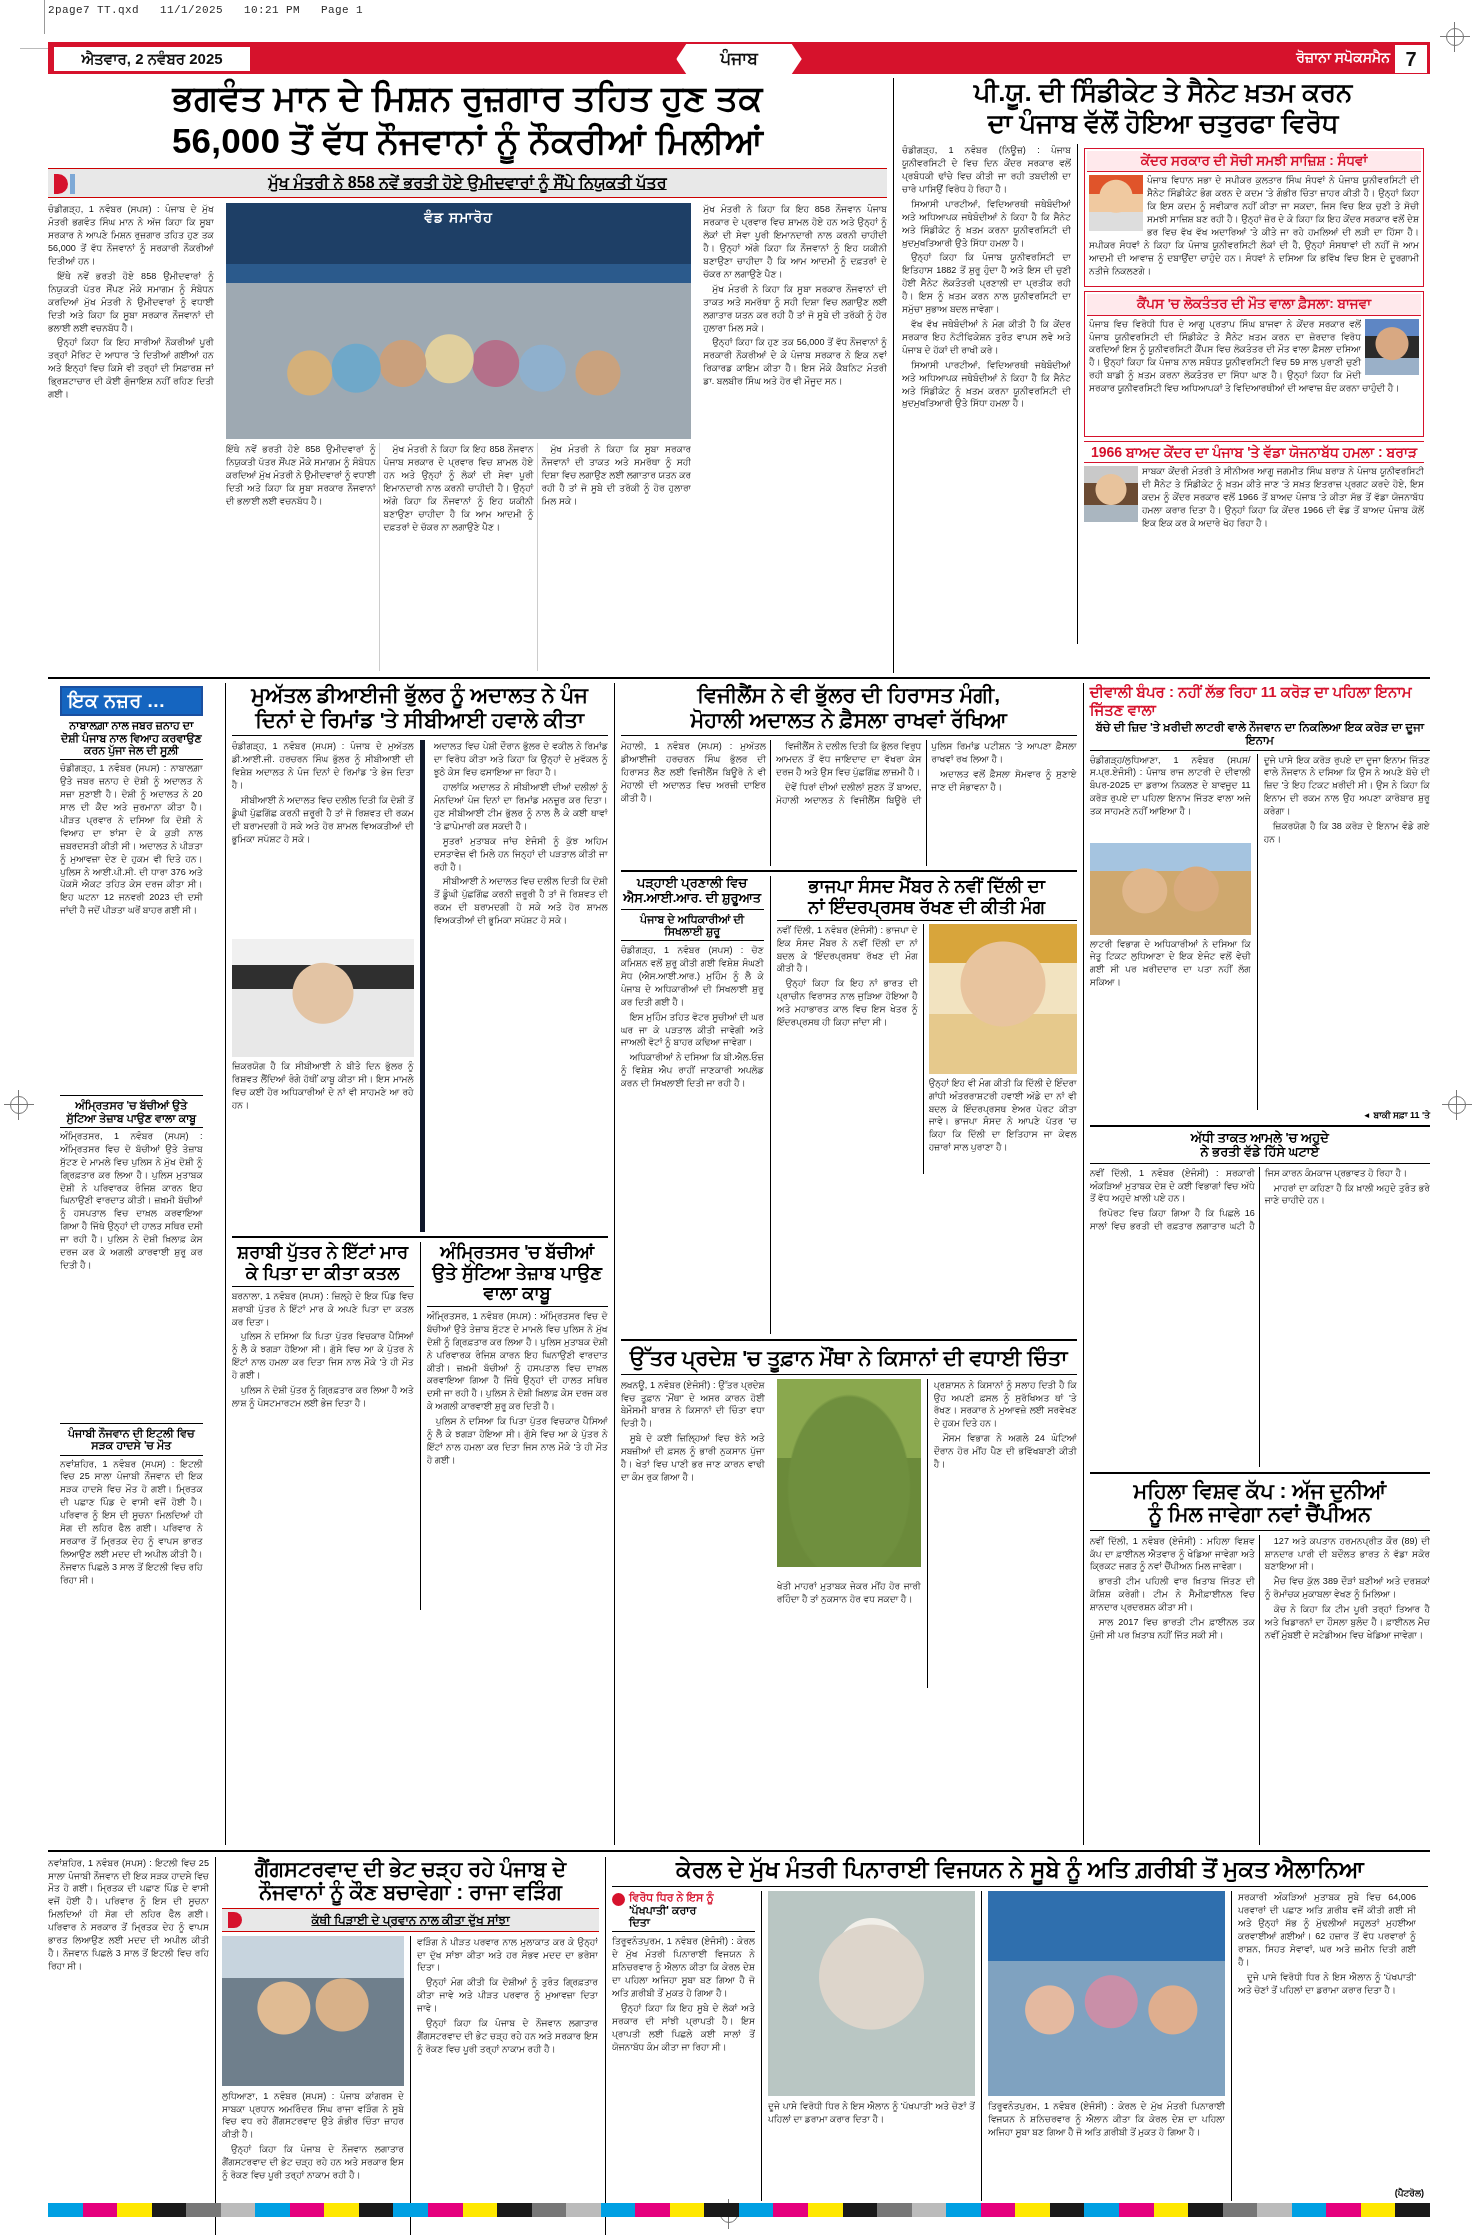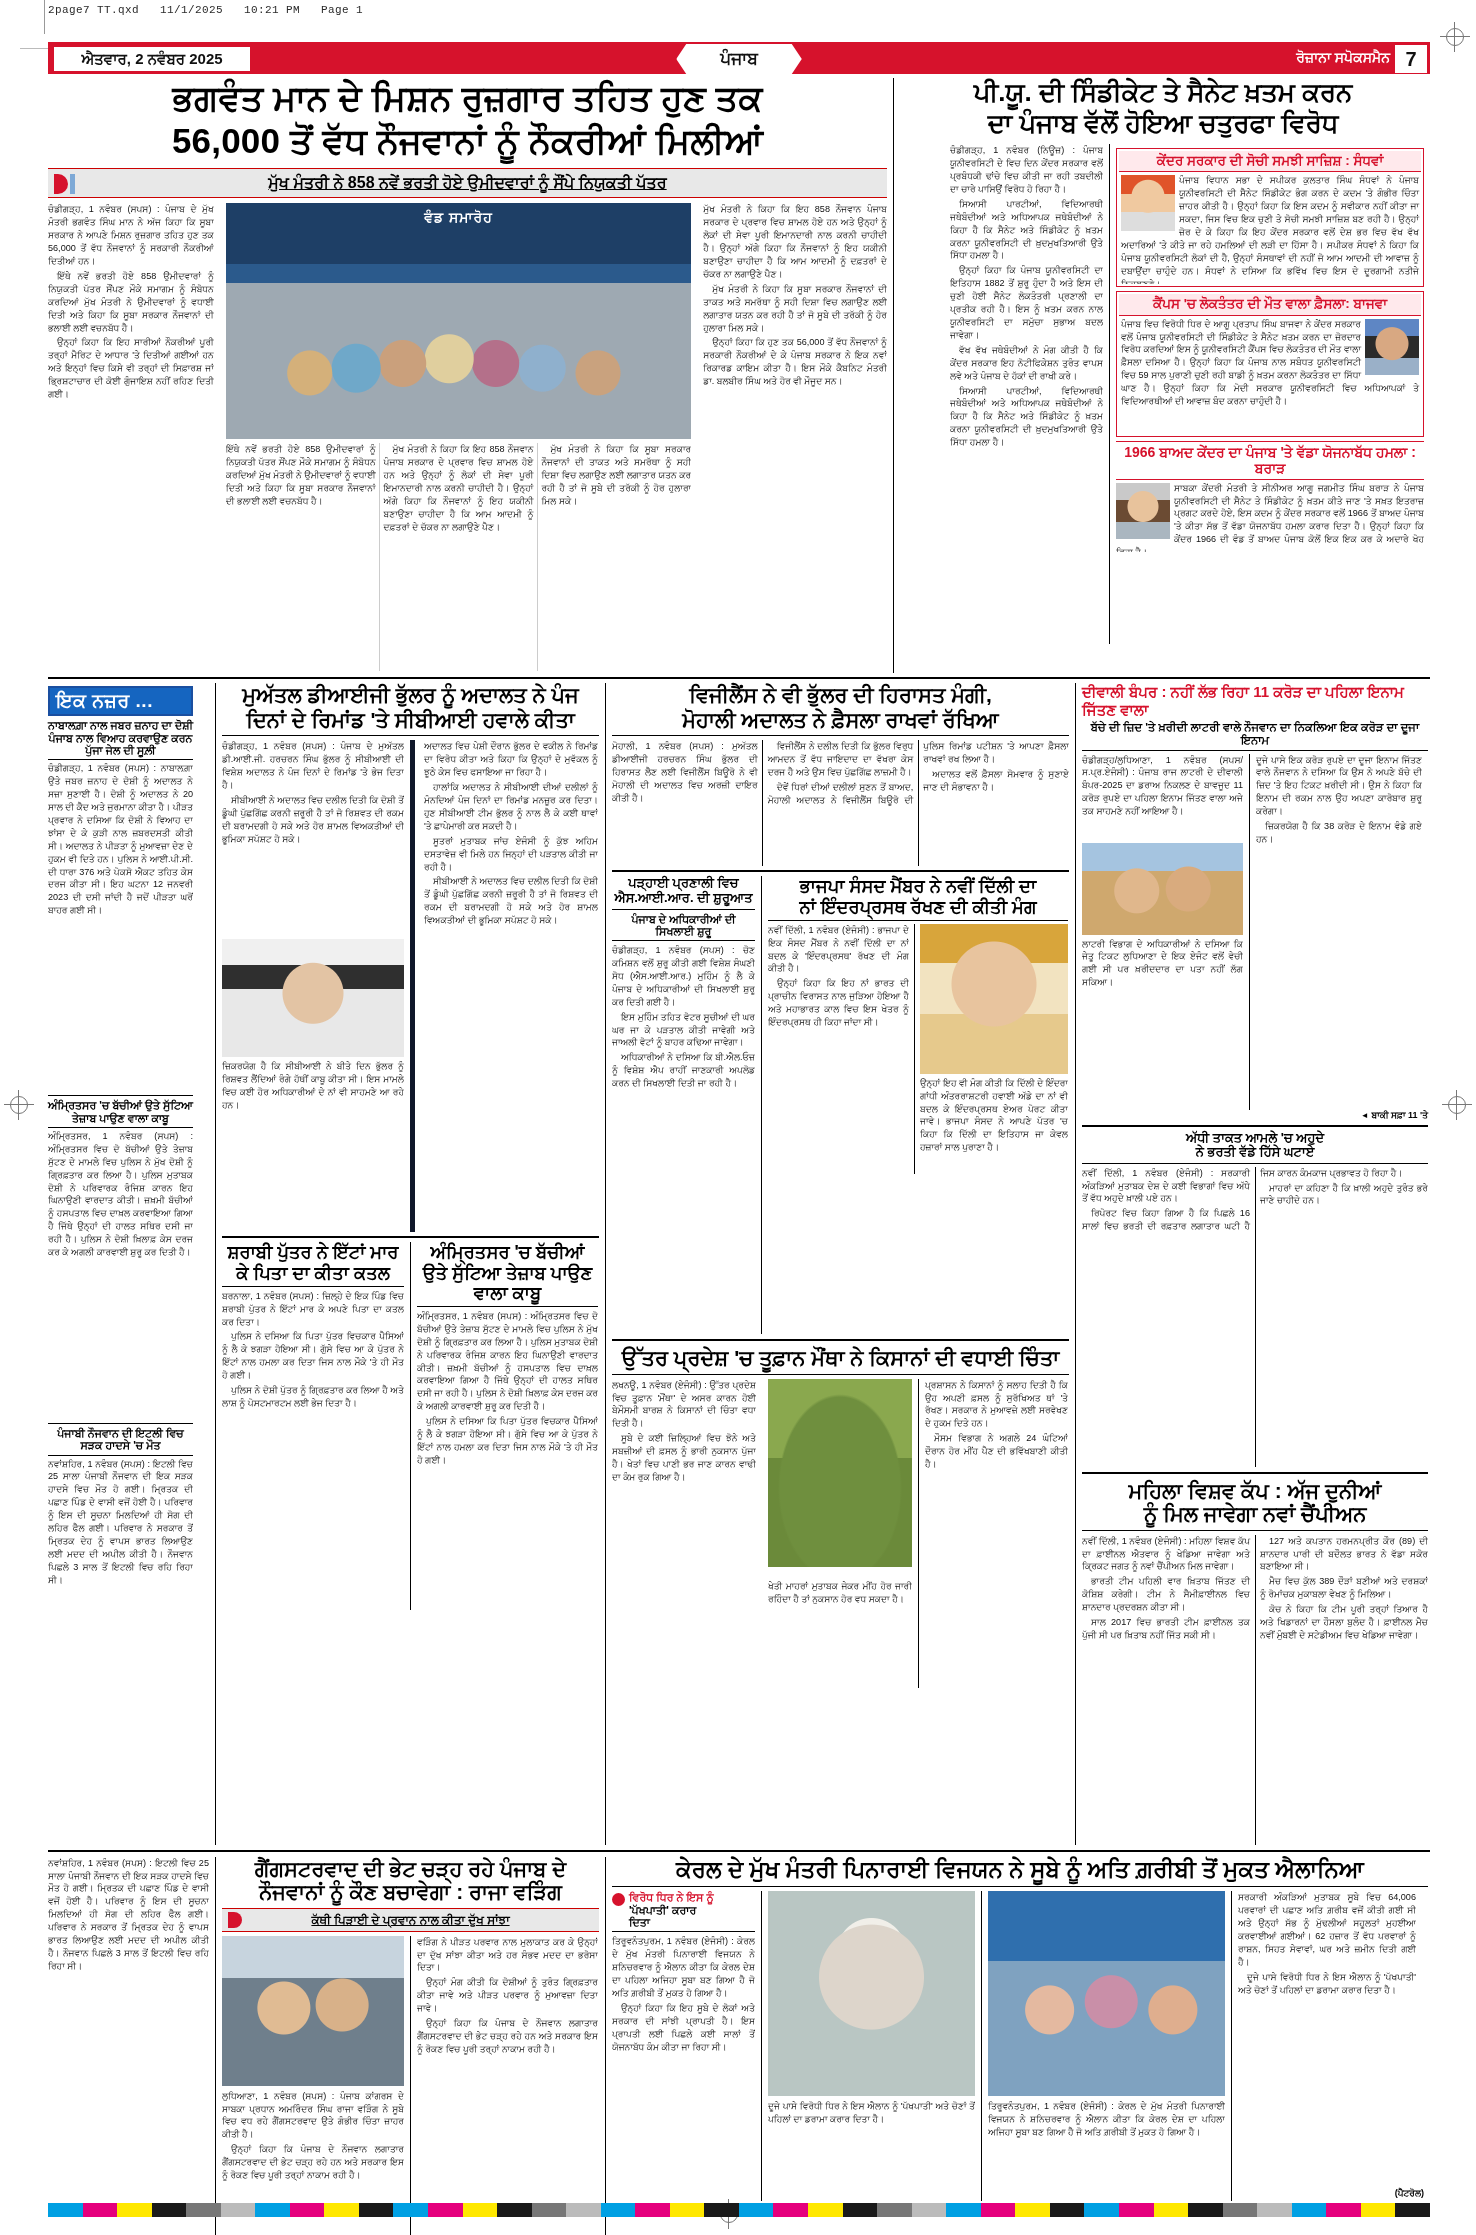--- a/index.html
+++ b/index.html
@@ -187,21 +187,21 @@
             <p>ਉਨ੍ਹਾਂ ਕਿਹਾ ਕਿ ਹੁਣ ਤਕ 56,000 ਤੋਂ ਵੱਧ ਨੌਜਵਾਨਾਂ ਨੂੰ ਸਰਕਾਰੀ ਨੌਕਰੀਆਂ ਦੇ ਕੇ ਪੰਜਾਬ ਸਰਕਾਰ ਨੇ ਇਕ ਨਵਾਂ ਰਿਕਾਰਡ ਕਾਇਮ ਕੀਤਾ ਹੈ। ਇਸ ਮੌਕੇ ਕੈਬਨਿਟ ਮੰਤਰੀ ਡਾ. ਬਲਬੀਰ ਸਿੰਘ ਅਤੇ ਹੋਰ ਵੀ ਮੌਜੂਦ ਸਨ।</p>
           </div>
         </div>
       </div>
     </div>
 
     <div style="width:530px; padding-left:8px;">
       <div class="hl hl-2">ਪੀ.ਯੂ. ਦੀ ਸਿੰਡੀਕੇਟ ਤੇ ਸੈਨੇਟ ਖ਼ਤਮ ਕਰਨ</div>
       <div class="hl hl-2" style="margin-top:2px;">ਦਾ ਪੰਜਾਬ ਵੱਲੋਂ ਹੋਇਆ ਚਤੁਰਫਾ ਵਿਰੋਧ</div>
 
-      <div style="display:flex; margin-top:6px;margin-left:48px;">
+      <div style="display:flex; margin-top:6px;">
         <div style="width:176px; padding-right:6px; border-right:1px solid #000;">
           <div class="body-txt" style="height:500px;">
             <p class="first">ਚੰਡੀਗੜ੍ਹ, 1 ਨਵੰਬਰ (ਨਿਊਜ਼) : ਪੰਜਾਬ ਯੂਨੀਵਰਸਿਟੀ ਦੇ ਵਿਚ ਦਿਨ ਕੇਂਦਰ ਸਰਕਾਰ ਵਲੋਂ ਪ੍ਰਬੰਧਕੀ ਢਾਂਚੇ ਵਿਚ ਕੀਤੀ ਜਾ ਰਹੀ ਤਬਦੀਲੀ ਦਾ ਚਾਰੇ ਪਾਸਿਉਂ ਵਿਰੋਧ ਹੋ ਰਿਹਾ ਹੈ।</p>
             <p>ਸਿਆਸੀ ਪਾਰਟੀਆਂ, ਵਿਦਿਆਰਥੀ ਜਥੇਬੰਦੀਆਂ ਅਤੇ ਅਧਿਆਪਕ ਜਥੇਬੰਦੀਆਂ ਨੇ ਕਿਹਾ ਹੈ ਕਿ ਸੈਨੇਟ ਅਤੇ ਸਿੰਡੀਕੇਟ ਨੂੰ ਖ਼ਤਮ ਕਰਨਾ ਯੂਨੀਵਰਸਿਟੀ ਦੀ ਖ਼ੁਦਮੁਖਤਿਆਰੀ ਉਤੇ ਸਿੱਧਾ ਹਮਲਾ ਹੈ।</p>
             <p>ਉਨ੍ਹਾਂ ਕਿਹਾ ਕਿ ਪੰਜਾਬ ਯੂਨੀਵਰਸਿਟੀ ਦਾ ਇਤਿਹਾਸ 1882 ਤੋਂ ਸ਼ੁਰੂ ਹੁੰਦਾ ਹੈ ਅਤੇ ਇਸ ਦੀ ਚੁਣੀ ਹੋਈ ਸੈਨੇਟ ਲੋਕਤੰਤਰੀ ਪ੍ਰਣਾਲੀ ਦਾ ਪ੍ਰਤੀਕ ਰਹੀ ਹੈ। ਇਸ ਨੂੰ ਖ਼ਤਮ ਕਰਨ ਨਾਲ ਯੂਨੀਵਰਸਿਟੀ ਦਾ ਸਮੁੱਚਾ ਸੁਭਾਅ ਬਦਲ ਜਾਵੇਗਾ।</p>
             <p>ਵੱਖ ਵੱਖ ਜਥੇਬੰਦੀਆਂ ਨੇ ਮੰਗ ਕੀਤੀ ਹੈ ਕਿ ਕੇਂਦਰ ਸਰਕਾਰ ਇਹ ਨੋਟੀਫਿਕੇਸ਼ਨ ਤੁਰੰਤ ਵਾਪਸ ਲਵੇ ਅਤੇ ਪੰਜਾਬ ਦੇ ਹੱਕਾਂ ਦੀ ਰਾਖੀ ਕਰੇ।</p>
             <p>ਸਿਆਸੀ ਪਾਰਟੀਆਂ, ਵਿਦਿਆਰਥੀ ਜਥੇਬੰਦੀਆਂ ਅਤੇ ਅਧਿਆਪਕ ਜਥੇਬੰਦੀਆਂ ਨੇ ਕਿਹਾ ਹੈ ਕਿ ਸੈਨੇਟ ਅਤੇ ਸਿੰਡੀਕੇਟ ਨੂੰ ਖ਼ਤਮ ਕਰਨਾ ਯੂਨੀਵਰਸਿਟੀ ਦੀ ਖ਼ੁਦਮੁਖਤਿਆਰੀ ਉਤੇ ਸਿੱਧਾ ਹਮਲਾ ਹੈ।</p>
           </div>
         </div>
 
@@ -238,21 +238,21 @@
           </div>
         </div>
       </div>
     </div>
   </div>
 
   <div class="rule-thick" style="margin:4px 0;"></div>
 
   <div style="display:flex;">
 
-    <div style="width:168px; padding-right:22px; border-right:1px solid #000;">
+    <div style="width:168px; padding-right:22px; border-right:1px solid #000;margin-left:12px;">
       <div class="bluebox">
         <div class="bluehead">ਇਕ ਨਜ਼ਰ ...</div>
       </div>
       <div class="hl hl-5" style="font-size:11px; text-align:center; margin:3px 0;">ਨਾਬਾਲਗ਼ਾ ਨਾਲ ਜਬਰ ਜ਼ਨਾਹ ਦਾ ਦੋਸ਼ੀ ਪੰਜਾਬ ਨਾਲ ਵਿਆਹ ਕਰਵਾਉਣ ਕਰਨ ਪੁੱਜਾ ਜੇਲ ਦੀ ਸੂਲ਼ੀ</div>
       <div class="rule" style="margin:2px 0;"></div>
       <div class="body-txt" style="height:330px;">
         <p class="first">ਚੰਡੀਗੜ੍ਹ, 1 ਨਵੰਬਰ (ਸਪਸ) : ਨਾਬਾਲਗ਼ਾ ਉਤੇ ਜਬਰ ਜ਼ਨਾਹ ਦੇ ਦੋਸ਼ੀ ਨੂੰ ਅਦਾਲਤ ਨੇ ਸਜ਼ਾ ਸੁਣਾਈ ਹੈ। ਦੋਸ਼ੀ ਨੂੰ ਅਦਾਲਤ ਨੇ 20 ਸਾਲ ਦੀ ਕੈਦ ਅਤੇ ਜੁਰਮਾਨਾ ਕੀਤਾ ਹੈ। ਪੀੜਤ ਪ੍ਰਵਾਰ ਨੇ ਦਸਿਆ ਕਿ ਦੋਸ਼ੀ ਨੇ ਵਿਆਹ ਦਾ ਝਾਂਸਾ ਦੇ ਕੇ ਕੁੜੀ ਨਾਲ ਜ਼ਬਰਦਸਤੀ ਕੀਤੀ ਸੀ। ਅਦਾਲਤ ਨੇ ਪੀੜਤਾ ਨੂੰ ਮੁਆਵਜ਼ਾ ਦੇਣ ਦੇ ਹੁਕਮ ਵੀ ਦਿਤੇ ਹਨ। ਪੁਲਿਸ ਨੇ ਆਈ.ਪੀ.ਸੀ. ਦੀ ਧਾਰਾ 376 ਅਤੇ ਪੋਕਸੋ ਐਕਟ ਤਹਿਤ ਕੇਸ ਦਰਜ ਕੀਤਾ ਸੀ। ਇਹ ਘਟਨਾ 12 ਜਨਵਰੀ 2023 ਦੀ ਦਸੀ ਜਾਂਦੀ ਹੈ ਜਦੋਂ ਪੀੜਤਾ ਘਰੋਂ ਬਾਹਰ ਗਈ ਸੀ।</p>
       </div>
       <div class="rule" style="margin:3px 0;"></div>
       <div class="hl hl-5" style="font-size:11px; text-align:center; margin:3px 0;">ਅੰਮ੍ਰਿਤਸਰ 'ਚ ਬੱਚੀਆਂ ਉਤੇ ਸੁੱਟਿਆ ਤੇਜ਼ਾਬ ਪਾਉਣ ਵਾਲਾ ਕਾਬੂ</div>

